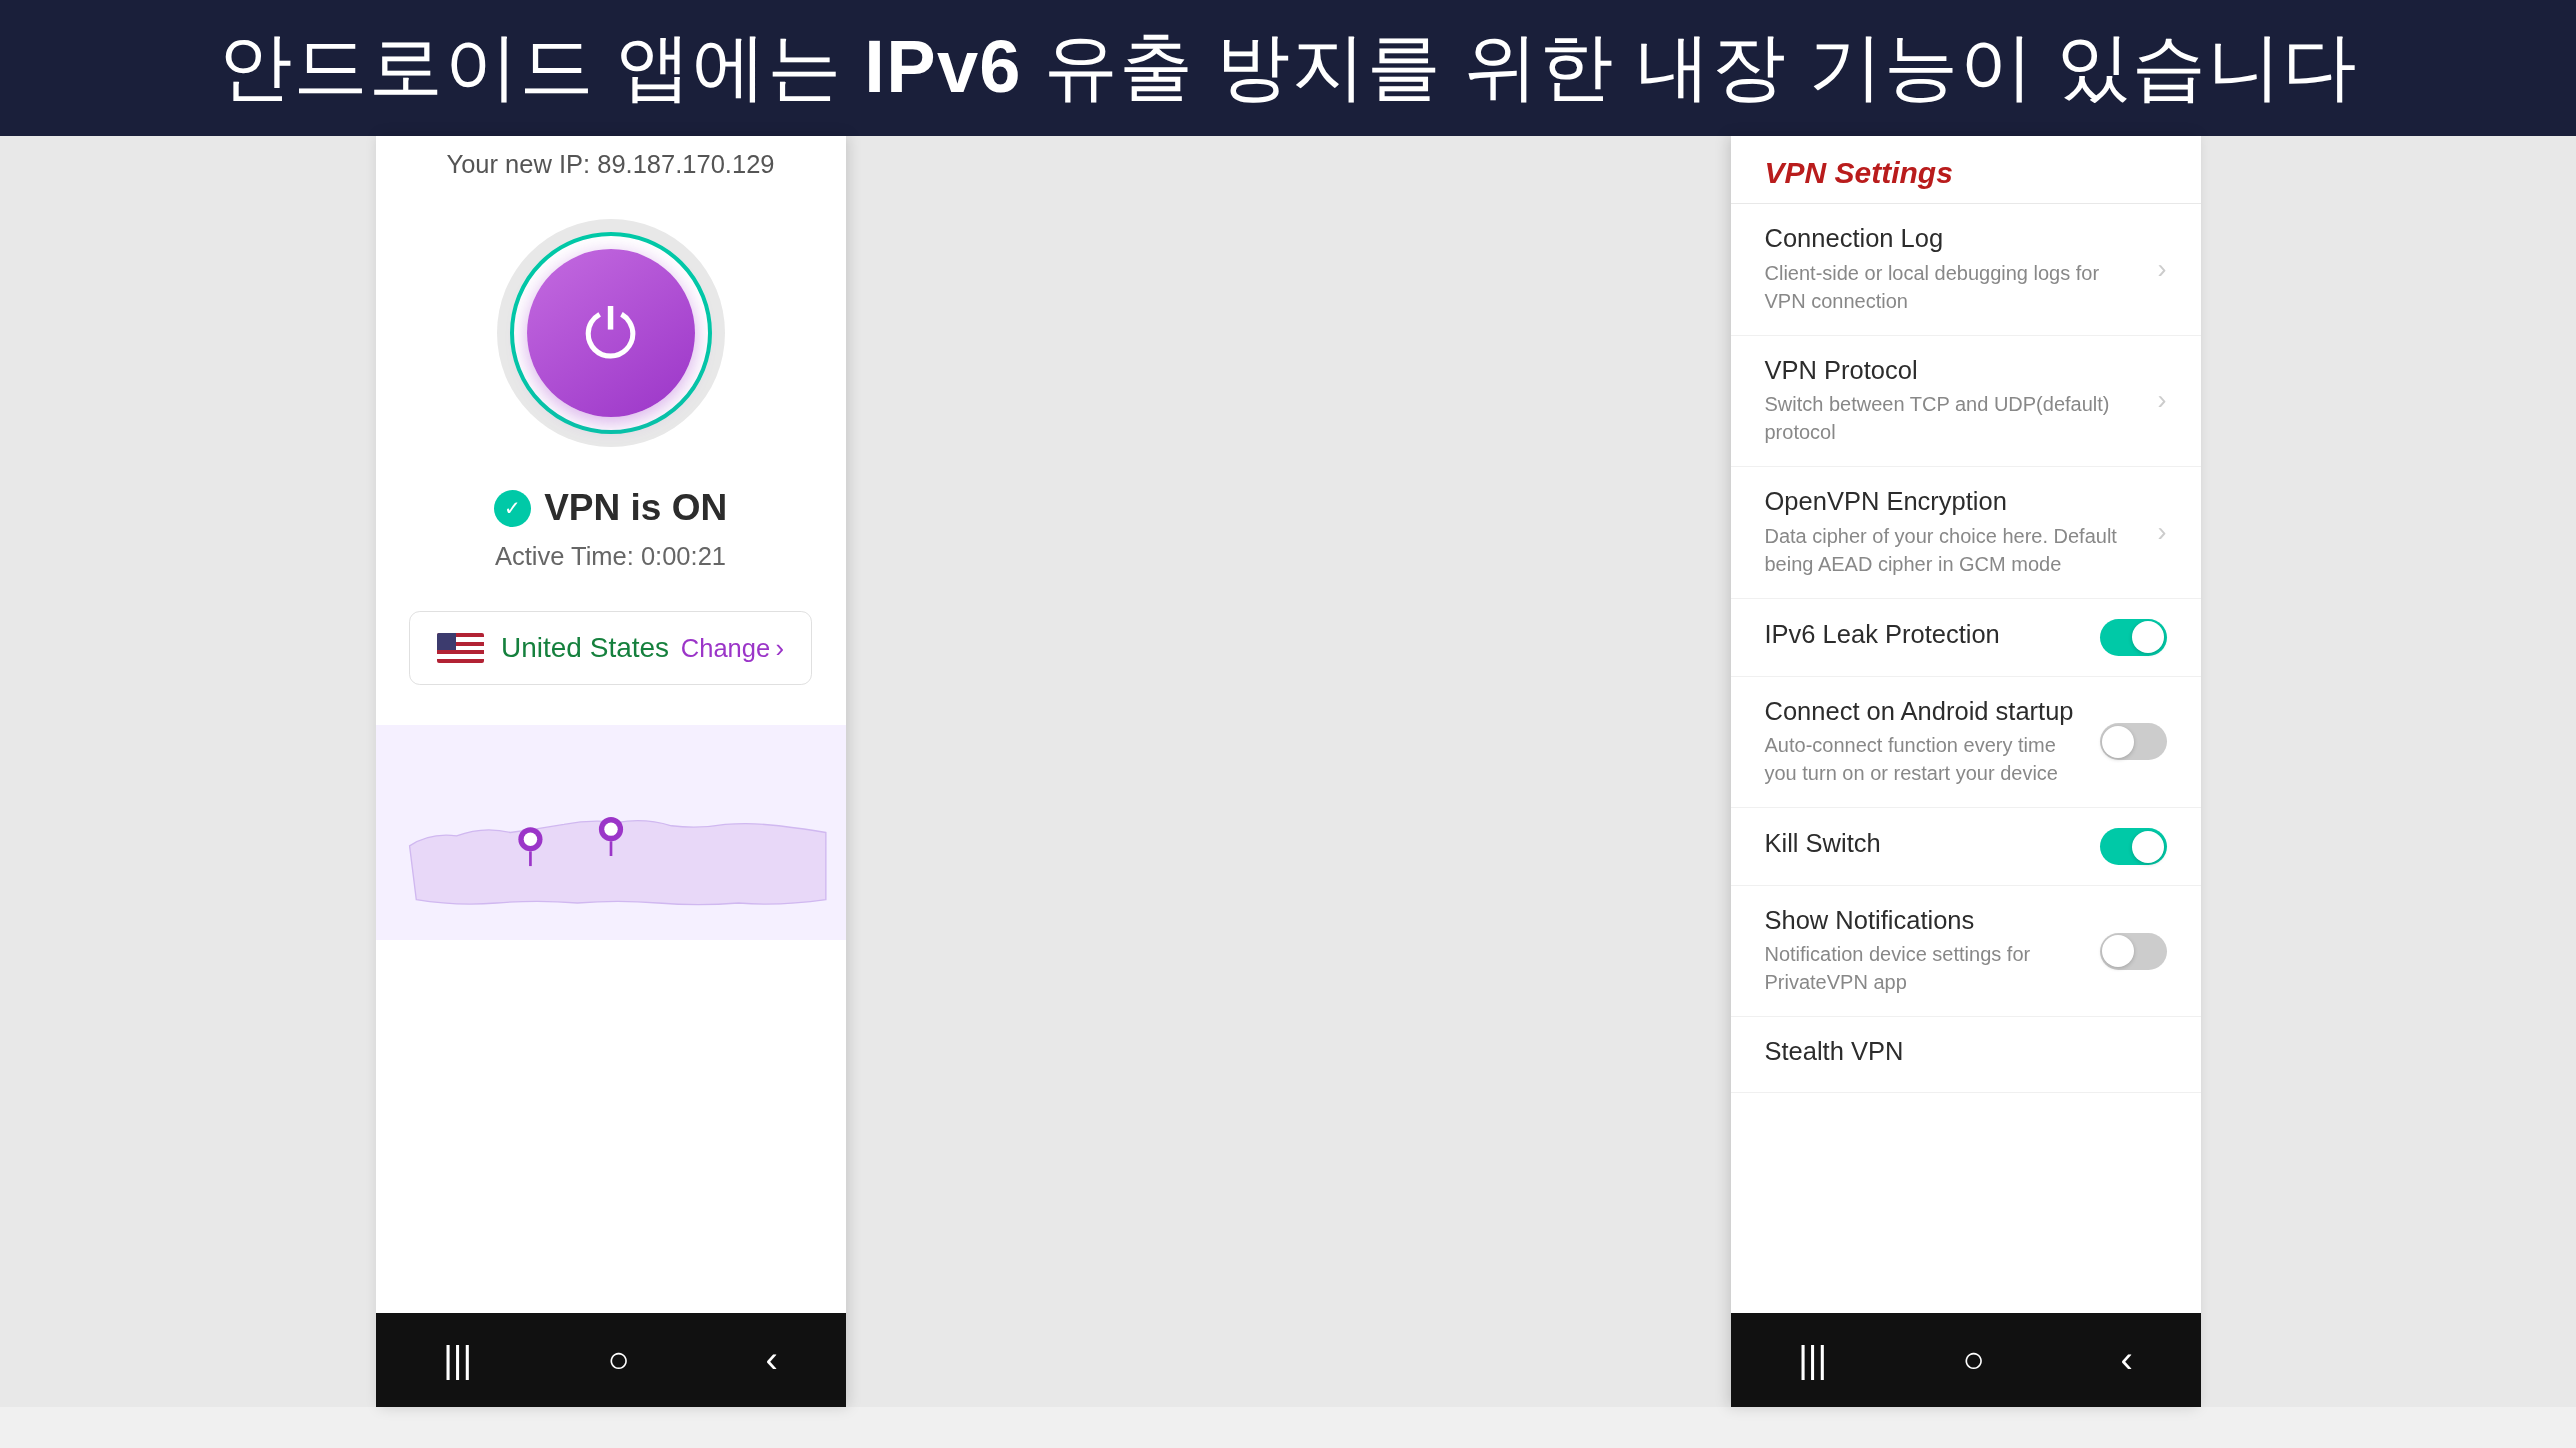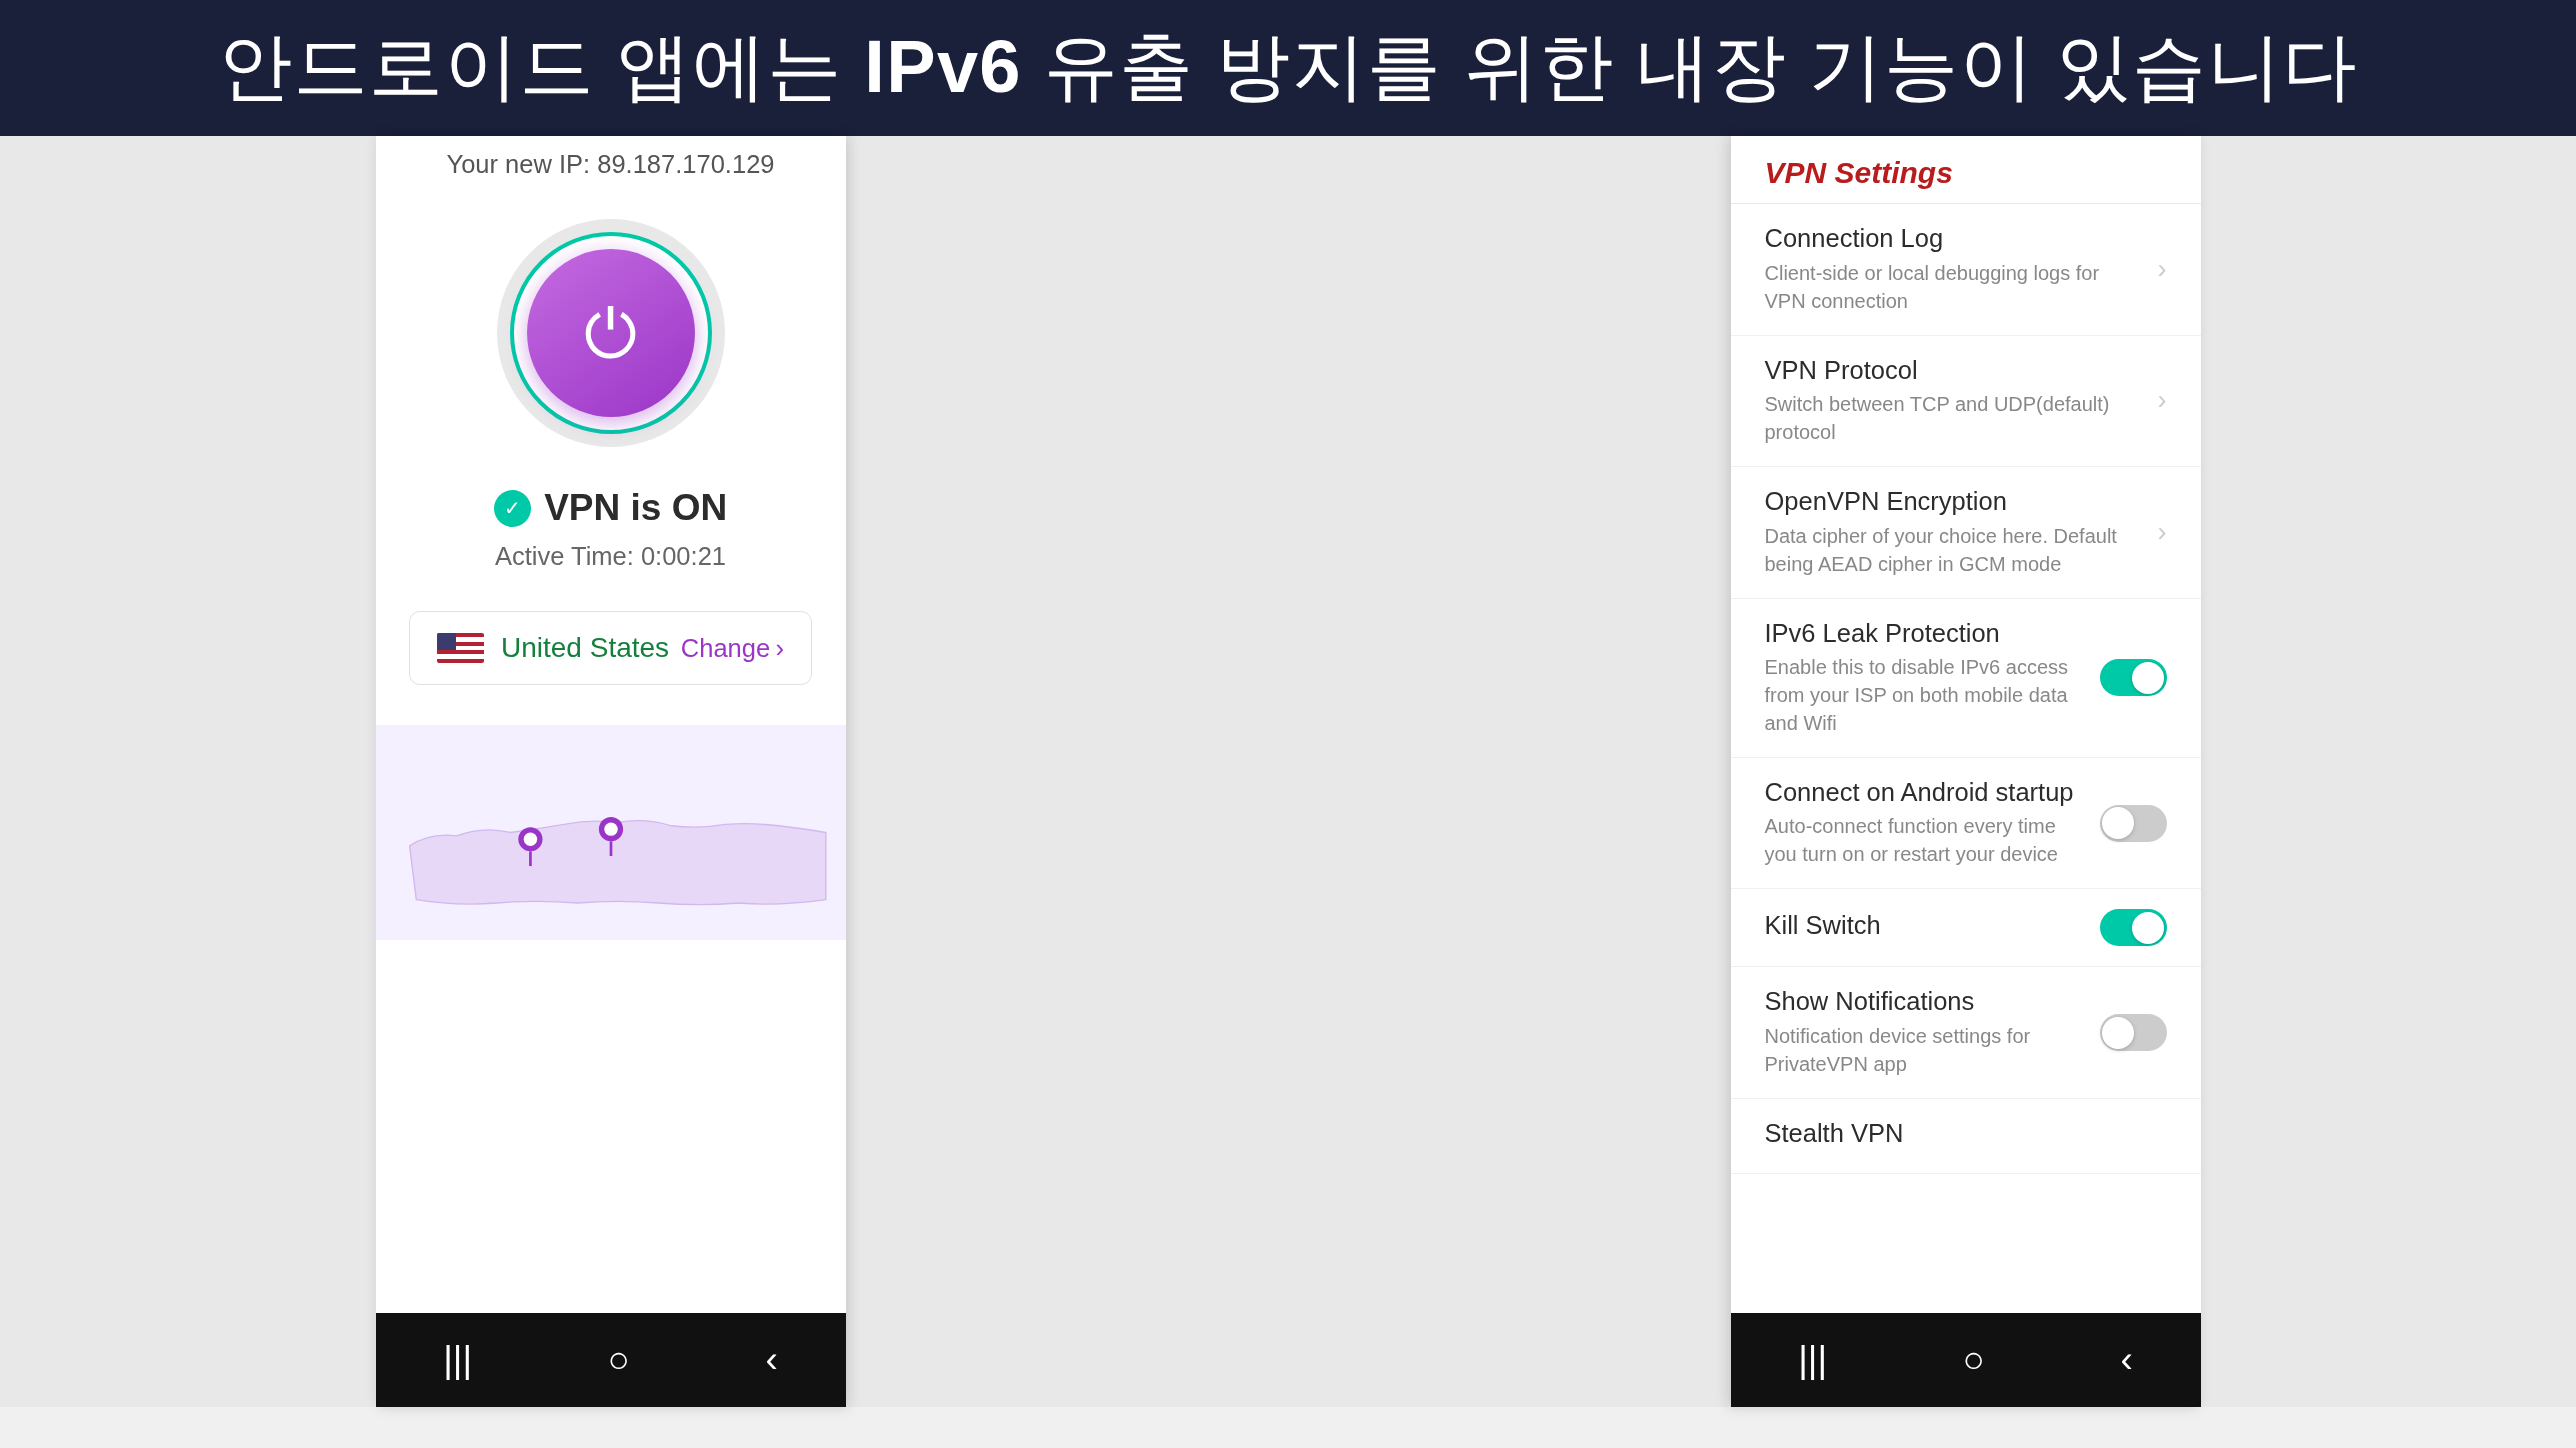--- a/index.html
+++ b/index.html
@@ -436,21 +436,20 @@
             <div class="settings-item-content">
               <div class="settings-item-title">OpenVPN Encryption</div>
               <div class="settings-item-desc">Data cipher of your choice here. Default being AEAD cipher in GCM mode</div>
             </div>
             <span class="settings-chevron">›</span>
           </div>
 
           <div class="settings-item">
             <div class="settings-item-content">
               <div class="settings-item-title">IPv6 Leak Protection</div>
-              <div class="settings-item-desc">Enable this to disable IPv6 access from your ISP on both mobile data and Wifi</div>
             </div>
             <div class="toggle on">
               <div class="toggle-thumb"></div>
             </div>
           </div>
 
           <div class="settings-item">
             <div class="settings-item-content">
               <div class="settings-item-title">Connect on Android startup</div>
               <div class="settings-item-desc">Auto-connect function every time you turn on or restart your device</div>

